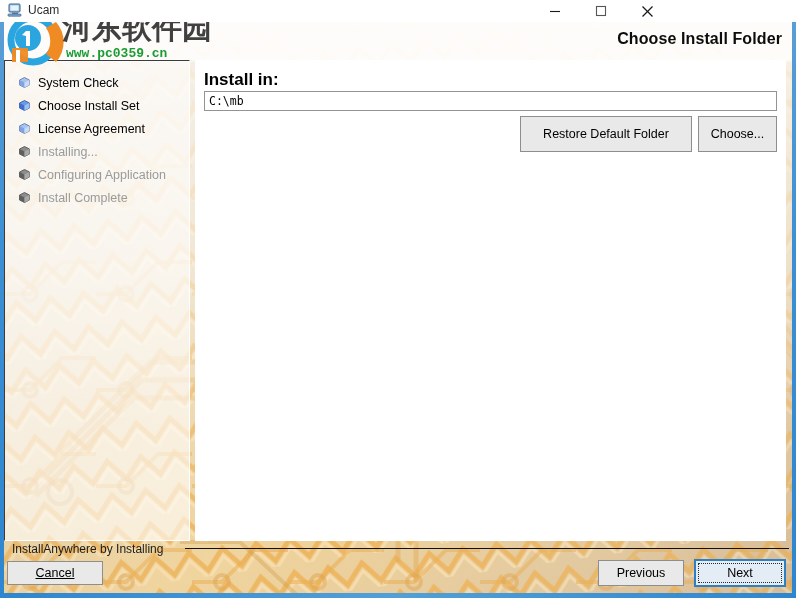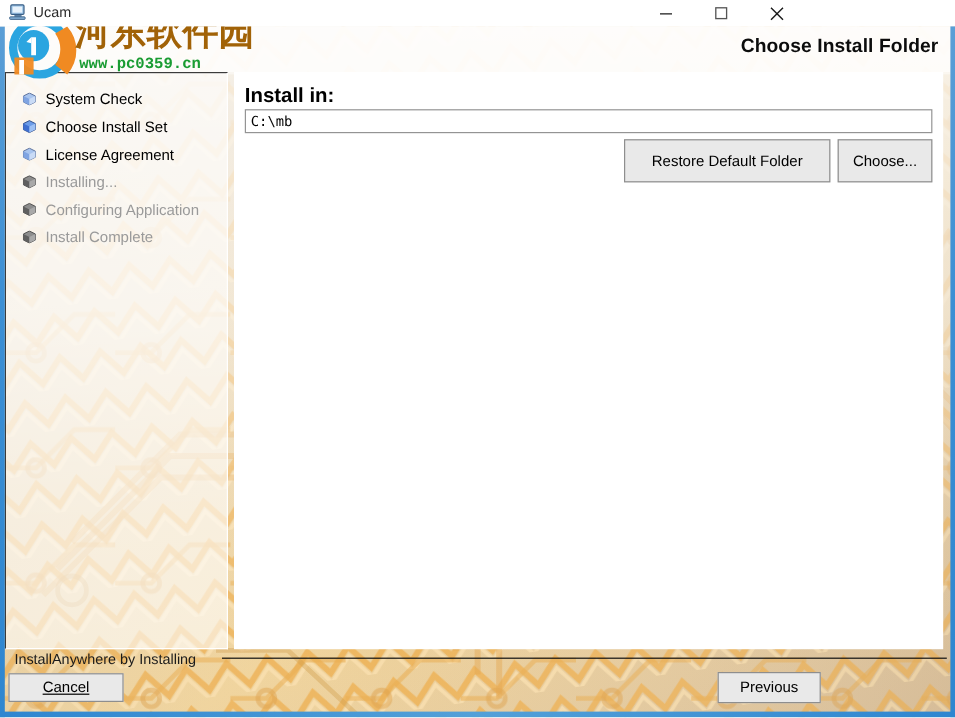--- a/index.html
+++ b/index.html
@@ -120,21 +120,21 @@
     pointer-events: none;
     width: 215px; height: 54px;
   }
   #wm-logo { position: absolute; left: 0; top: 2px; }
   #wm-cn {
     position: absolute;
     left: 60px; top: 0px;
     font-family: "DejaVu Sans", sans-serif;
     font-size: 30px;
     font-weight: bold;
-    color: #a16207;
+    color: #404040;
     letter-spacing: 0px;
     line-height: 32px;
     white-space: nowrap;
   }
   #wm-url {
     position: absolute;
     left: 64px; top: 32px;
     font-family: Liberation Mono, monospace;
     font-size: 13px;
     font-weight: bold;
@@ -452,14 +452,18 @@
     <button class="swing-btn" id="btn-choose">Choose...</button>
   </div>
 
   <div id="footer-note">InstallAnywhere by Installing</div>
   <div id="footer-rule"></div>
 
   <button class="swing-btn" id="btn-cancel">Cancel</button>
 
   <button class="swing-btn" id="btn-previous">Previous</button>
 
+  <button class="swing-btn" id="btn-next">
+    <span class="focusring"></span>
+    <span class="nlabel">Next</span>
+  </button>
 
 </div>
 
 </body></html>

